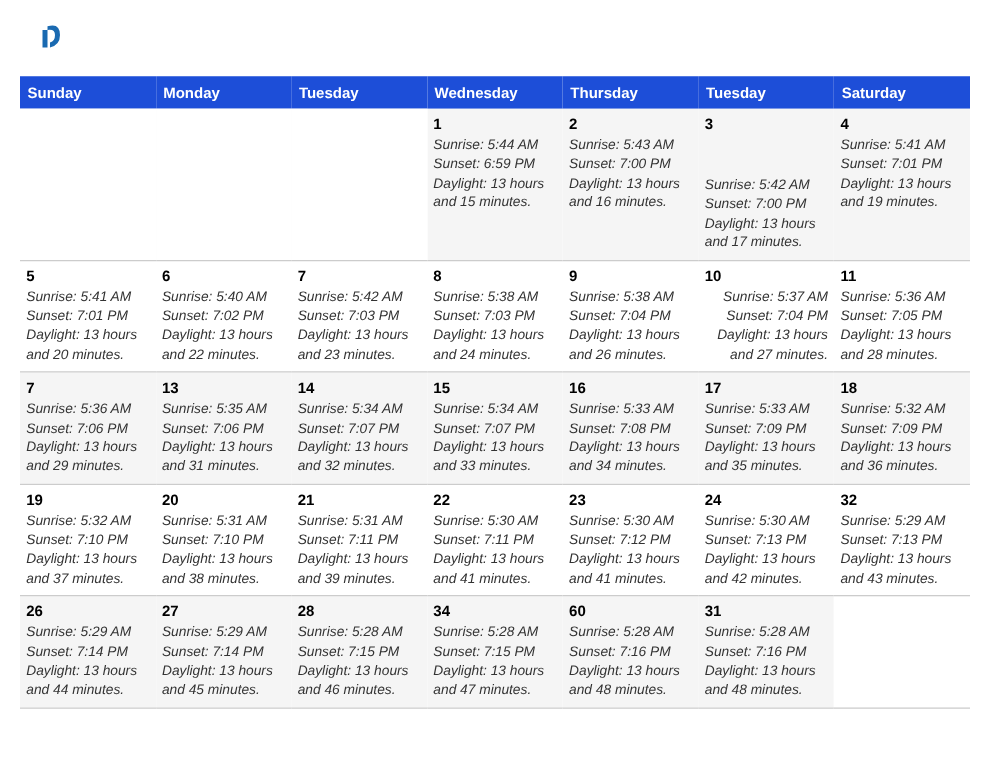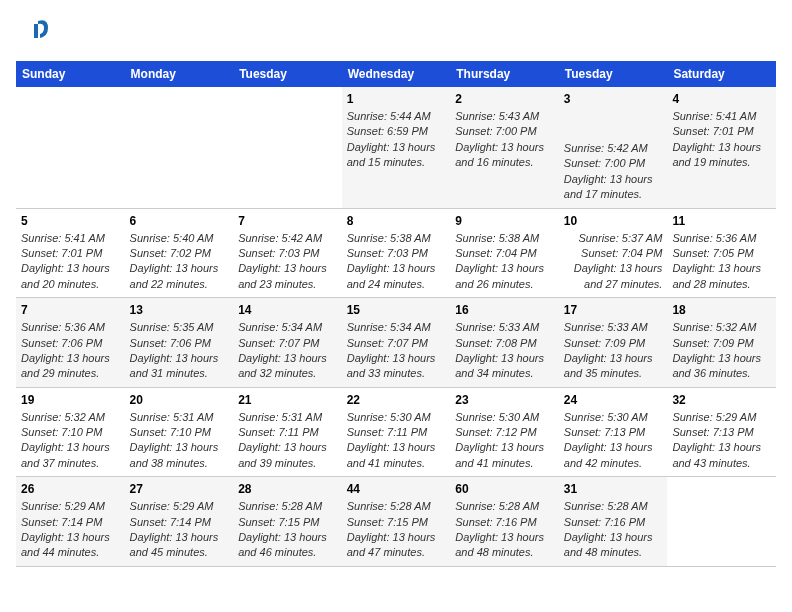--- a/index.html
+++ b/index.html
@@ -296,21 +296,21 @@
 Sunset: 7:14 PM
 Daylight: 13 hours and 45 minutes.</div>
         </td>
         <td>
           <div class="day-num">28</div>
           <div class="day-info" style="white-space: pre-line;">Sunrise: 5:28 AM
 Sunset: 7:15 PM
 Daylight: 13 hours and 46 minutes.</div>
         </td>
         <td>
-          <div class="day-num">44</div>
+          <div class="day-num">34</div>
           <div class="day-info" style="white-space: pre-line;">Sunrise: 5:28 AM
 Sunset: 7:15 PM
 Daylight: 13 hours and 47 minutes.</div>
         </td>
         <td>
           <div class="day-num">60</div>
           <div class="day-info" style="white-space: pre-line;">Sunrise: 5:28 AM
 Sunset: 7:16 PM
 Daylight: 13 hours and 48 minutes.</div>
         </td>

